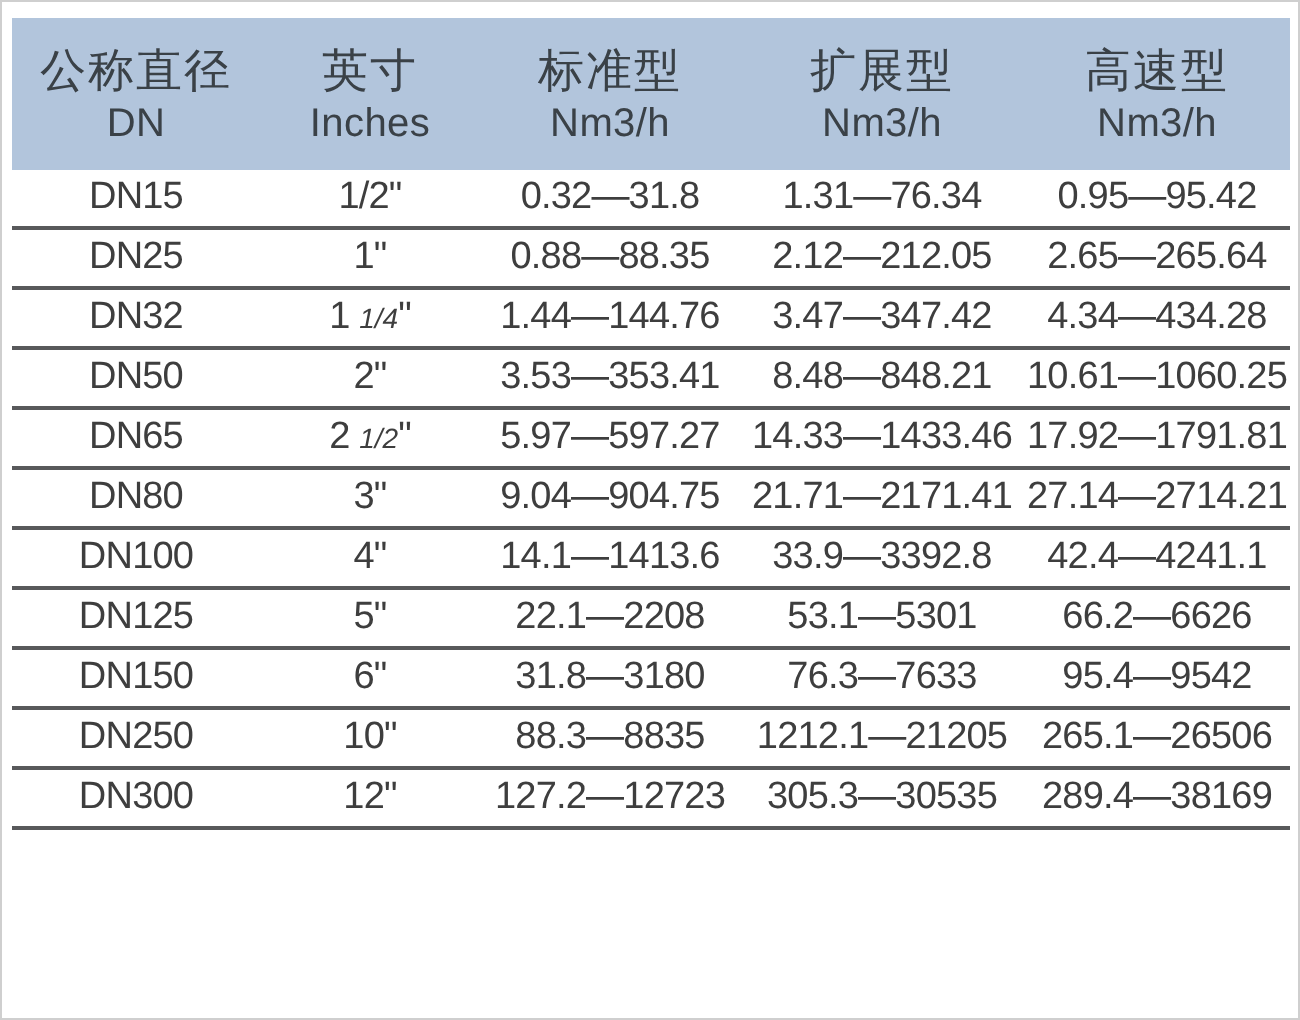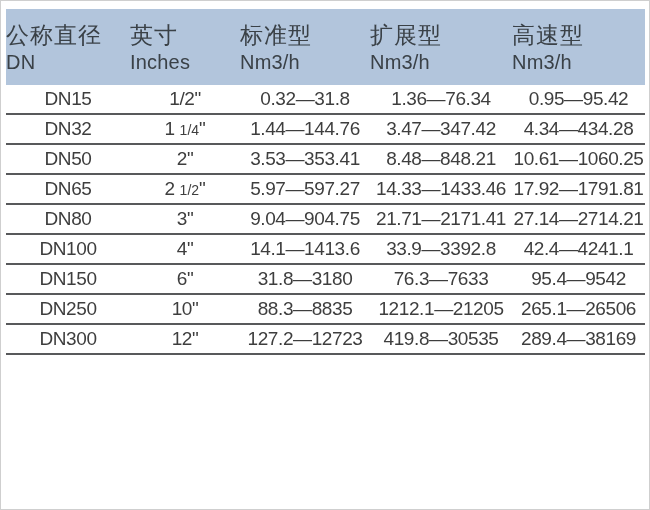--- a/index.html
+++ b/index.html
@@ -29,21 +29,21 @@
   col.c-ext     { width: 142px; }
   col.c-high    { width: 133px; }
 
   thead th {
     background: #b2c5dc;
     border: none;
     padding: 10px 0 8px 0;
     height: 58px;
     vertical-align: middle;
     font-weight: normal;
-    text-align: left;
+    text-align: center;
     color: #3a4147;
   }
   thead th .h-line1 {
     font-size: 23px;
     line-height: 28px;
     letter-spacing: 1px;
   }
   thead th .h-line2 {
     font-size: 20px;
     line-height: 26px;
@@ -58,20 +58,21 @@
     font-size: 19px;
     letter-spacing: -0.4px;
     color: #3e3e3e;
     padding: 0;
     white-space: nowrap;
     overflow: hidden;
   }
   tbody td .frac {
     font-size: 14px;
     letter-spacing: 0;
+    font-style: italic;
   }
 </style>
 </head>
 <body>
 
 <div class="page">
   <table class="spec">
     <colgroup>
       <col class="c-dn">
       <col class="c-inch">
@@ -101,22 +102,29 @@
           <div class="h-line1">高速型</div>
           <div class="h-line2">Nm3/h</div>
         </th>
       </tr>
     </thead>
     <tbody>
         <tr>
           <td>DN15</td>
           <td>1/2"</td>
           <td>0.32—31.8</td>
-          <td>1.36—76.34</td>
+          <td>1.31—76.34</td>
           <td>0.95—95.42</td>
+        </tr>
+        <tr>
+          <td>DN25</td>
+          <td>1"</td>
+          <td>0.88—88.35</td>
+          <td>2.12—212.05</td>
+          <td>2.65—265.64</td>
         </tr>
         <tr>
           <td>DN32</td>
           <td>1 <span class="frac">1/4</span>"</td>
           <td>1.44—144.76</td>
           <td>3.47—347.42</td>
           <td>4.34—434.28</td>
         </tr>
         <tr>
           <td>DN50</td>
@@ -140,35 +148,42 @@
           <td>27.14—2714.21</td>
         </tr>
         <tr>
           <td>DN100</td>
           <td>4"</td>
           <td>14.1—1413.6</td>
           <td>33.9—3392.8</td>
           <td>42.4—4241.1</td>
         </tr>
         <tr>
+          <td>DN125</td>
+          <td>5"</td>
+          <td>22.1—2208</td>
+          <td>53.1—5301</td>
+          <td>66.2—6626</td>
+        </tr>
+        <tr>
           <td>DN150</td>
           <td>6"</td>
           <td>31.8—3180</td>
           <td>76.3—7633</td>
           <td>95.4—9542</td>
         </tr>
         <tr>
           <td>DN250</td>
           <td>10"</td>
           <td>88.3—8835</td>
           <td>1212.1—21205</td>
           <td>265.1—26506</td>
         </tr>
         <tr>
           <td>DN300</td>
           <td>12"</td>
           <td>127.2—12723</td>
-          <td>419.8—30535</td>
+          <td>305.3—30535</td>
           <td>289.4—38169</td>
         </tr>
       </tbody>
   </table>
 </div>
 
 </body></html>

